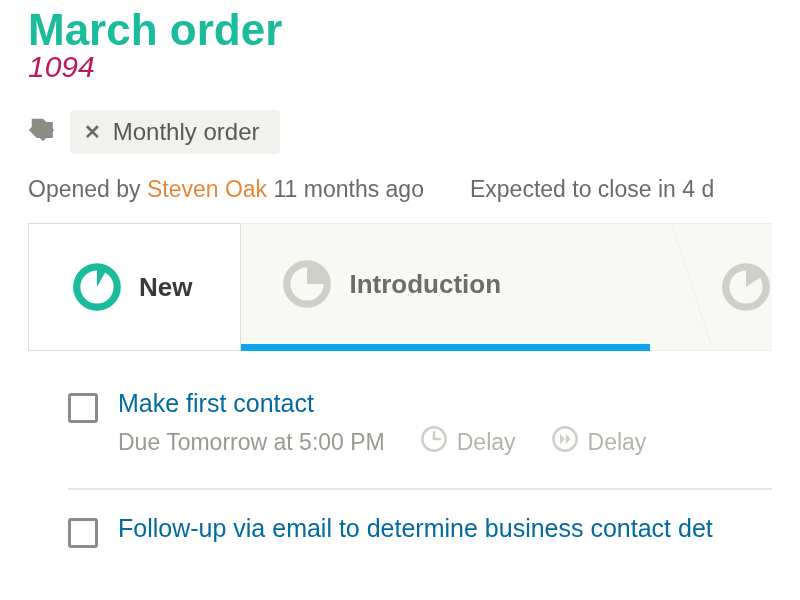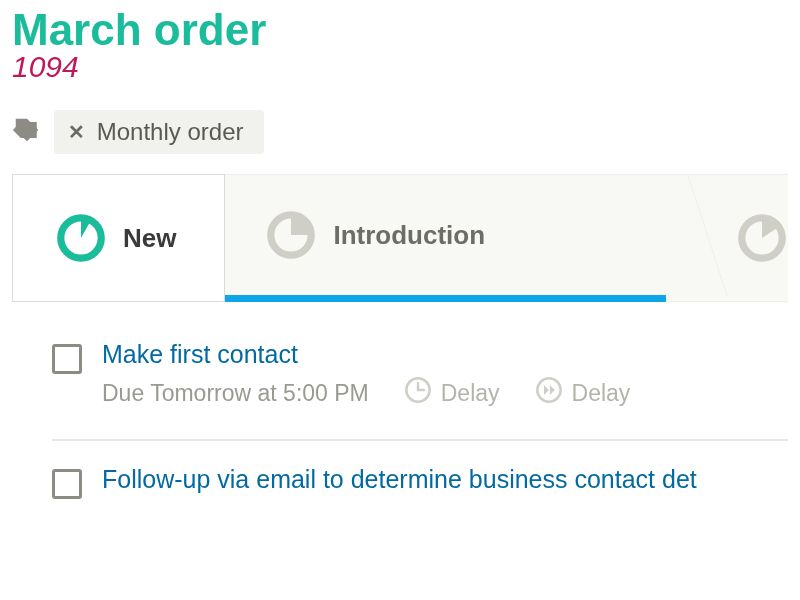--- a/index.html
+++ b/index.html
@@ -4,21 +4,21 @@
 <style>
   * { box-sizing: border-box; margin: 0; padding: 0; }
   body {
     font-family: "Segoe UI", "Helvetica Neue", Arial, sans-serif;
     background: #fff;
     color: #4a4a4a;
     overflow: hidden;
     width: 800px;
     height: 600px;
   }
-  .page { padding: 0 12px; }
+  .page { padding: 0 28px; }
   .title {
     font-size: 44px;
     font-weight: 700;
     color: #1abc9c;
     line-height: 1.1;
     padding-top: 6px;
   }
   .subtitle {
     font-size: 30px;
     color: #be185d;
@@ -162,20 +162,26 @@
           <path d="M21 12l-9 9-9-9V3h9z" transform="rotate(-45 12 12) translate(1 1)"></path>
           <path d="M3 3h9l9 9-9 9-9-9z" fill="#8c8c84"></path>
         </svg>
     </span>
     <span class="tag-chip">
       <span class="tag-x">✕</span>
       <span>Monthly order</span>
     </span>
   </div>
 
+  <div class="meta-row">
+    <span>
+      <span>Opened by </span><a class="author">Steven Oak</a><span> 11 months ago</span>
+    </span>
+    <span>Expected to close in 4 d</span>
+  </div>
 
   <div class="stages">
     <div class="stage stage-active">
       <span>
         <svg class="clock-svg" width="52" height="52" viewBox="0 0 36 36">
           <circle cx="18" cy="18" r="14" fill="none" stroke="#1abc9c" stroke-width="5"></circle>
           <path d="M18 18 L18 4 A14 14 0 0 1 25 5.5 Z" fill="#1abc9c"></path>
         </svg>
       </span>
       <span>New</span>

